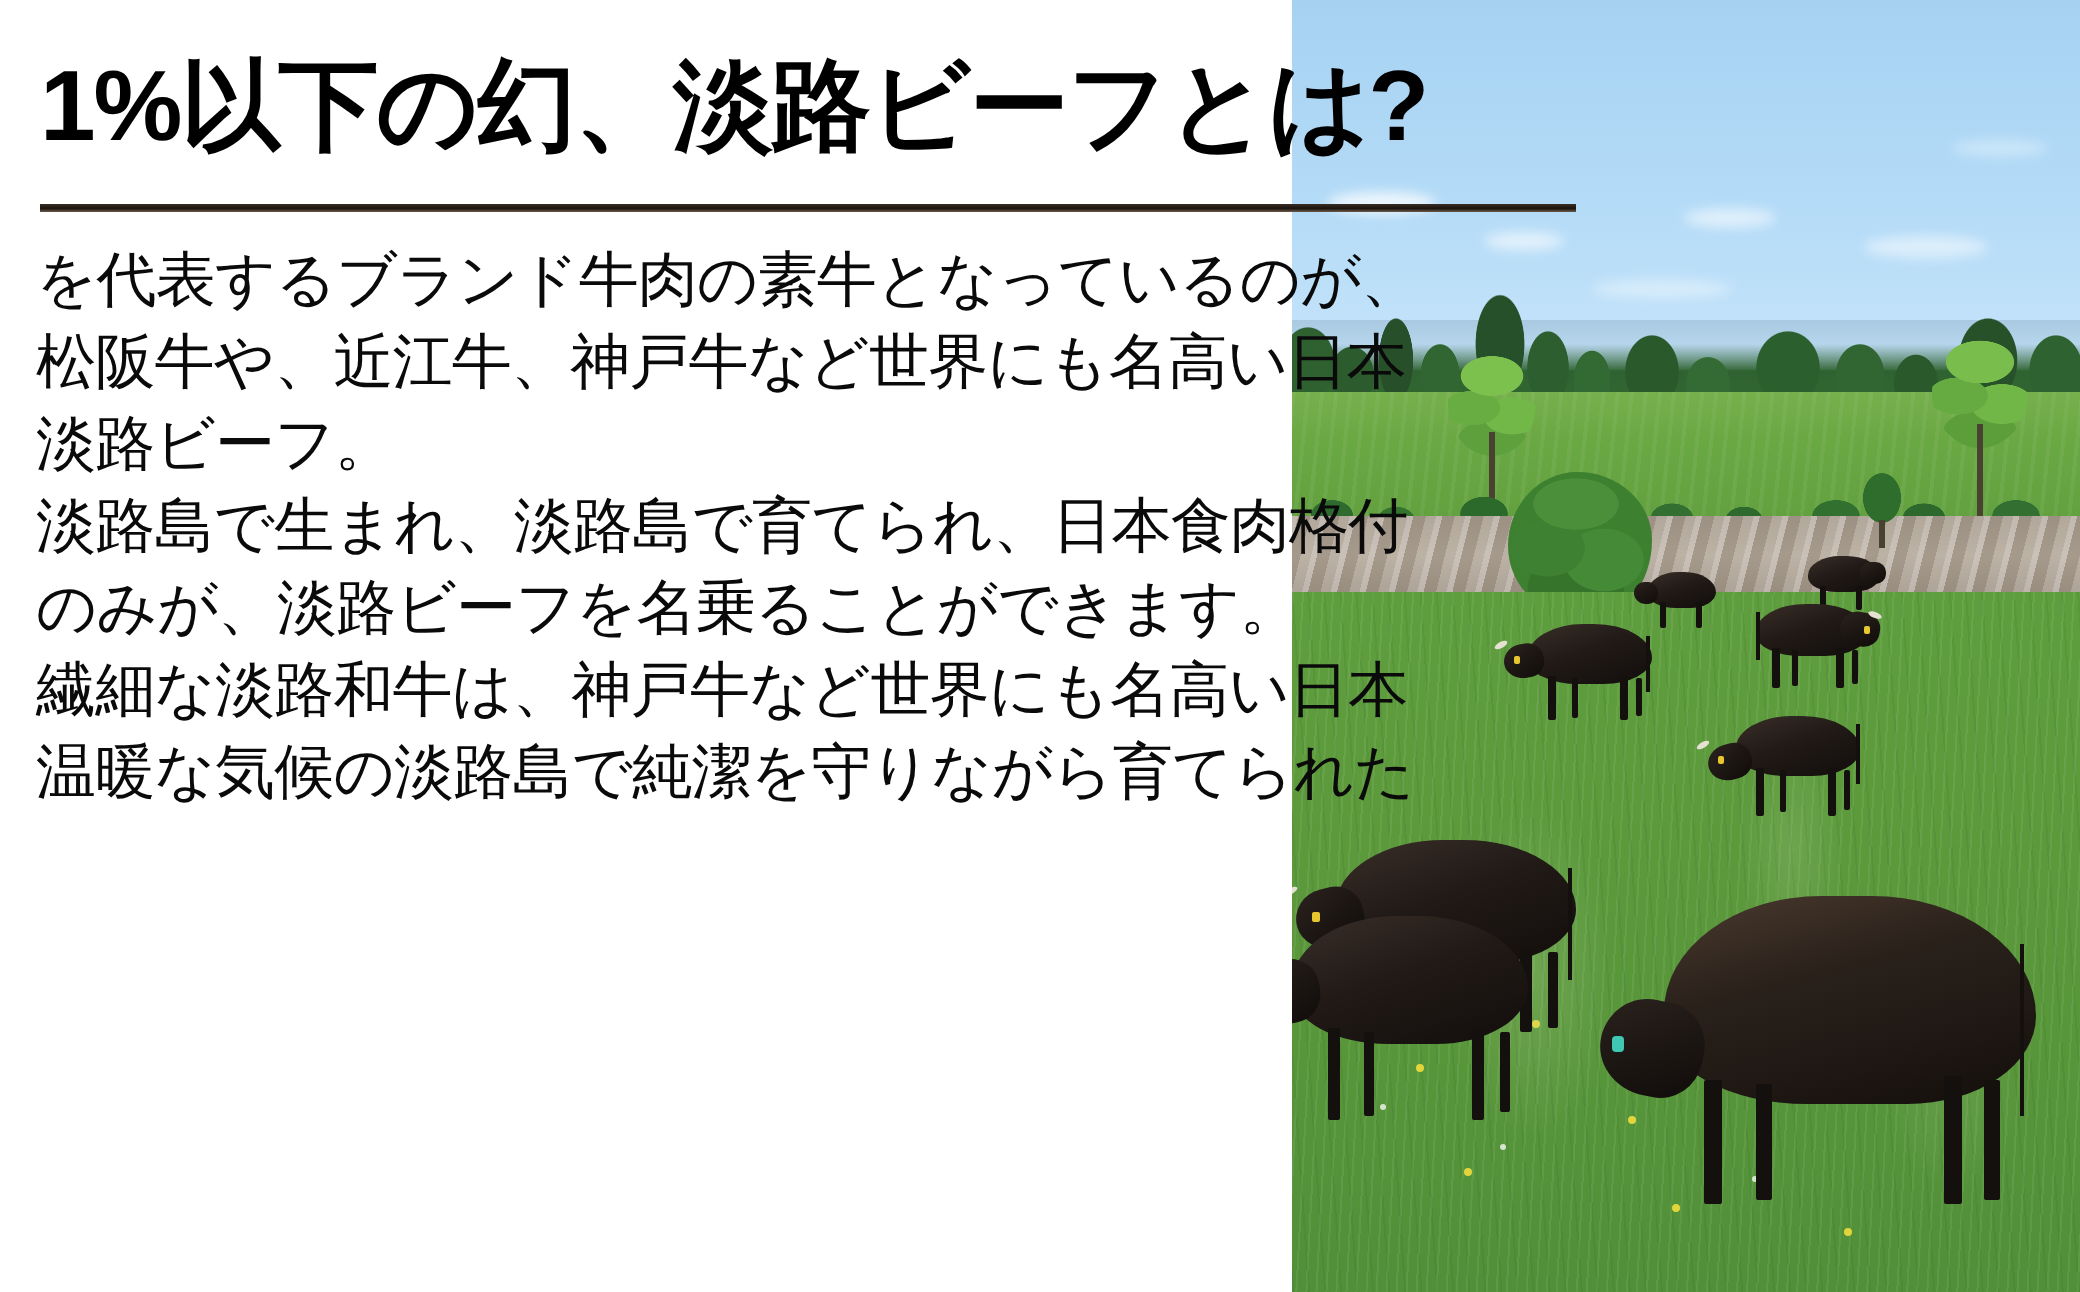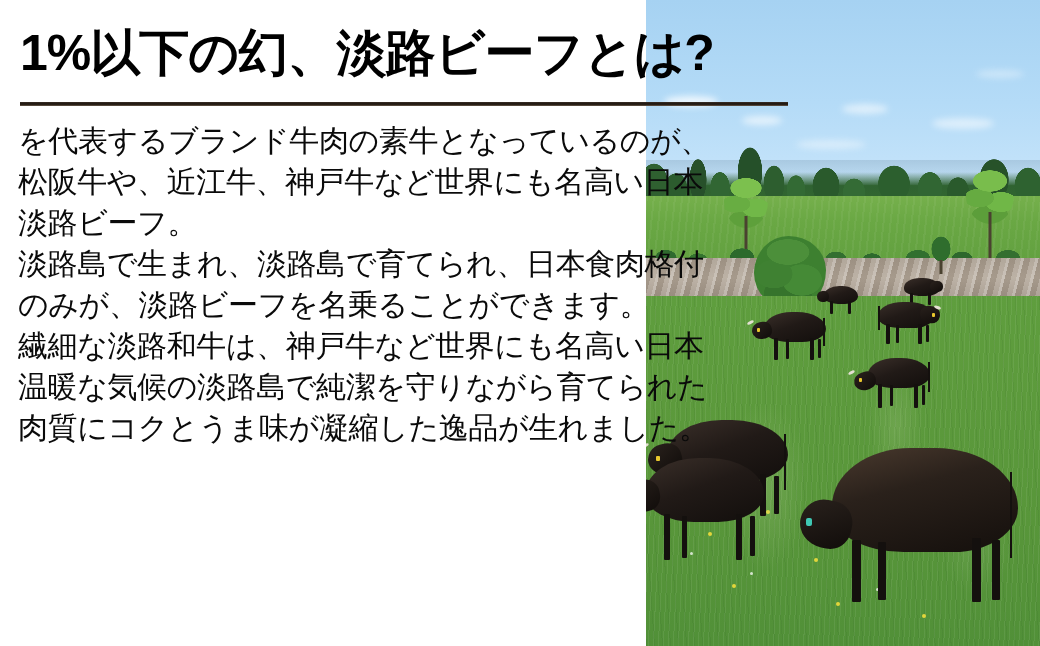--- a/index.html
+++ b/index.html
@@ -412,16 +412,15 @@
   <div class="divider"></div>
 
   <div class="body-copy">
     <p>を代表するブランド牛肉の素牛となっているのが、</p>
     <p>松阪牛や、近江牛、神戸牛など世界にも名高い日本</p>
     <p>淡路ビーフ。</p>
     <p>淡路島で生まれ、淡路島で育てられ、日本食肉格付</p>
     <p>のみが、淡路ビーフを名乗ることができます。</p>
     <p>繊細な淡路和牛は、神戸牛など世界にも名高い日本</p>
     <p>温暖な気候の淡路島で純潔を守りながら育てられた</p>
-    <p>肉質にコクとうま味が凝縮した逸品が生れました。</p>
   </div>
 
 </div>
 
 </body></html>

